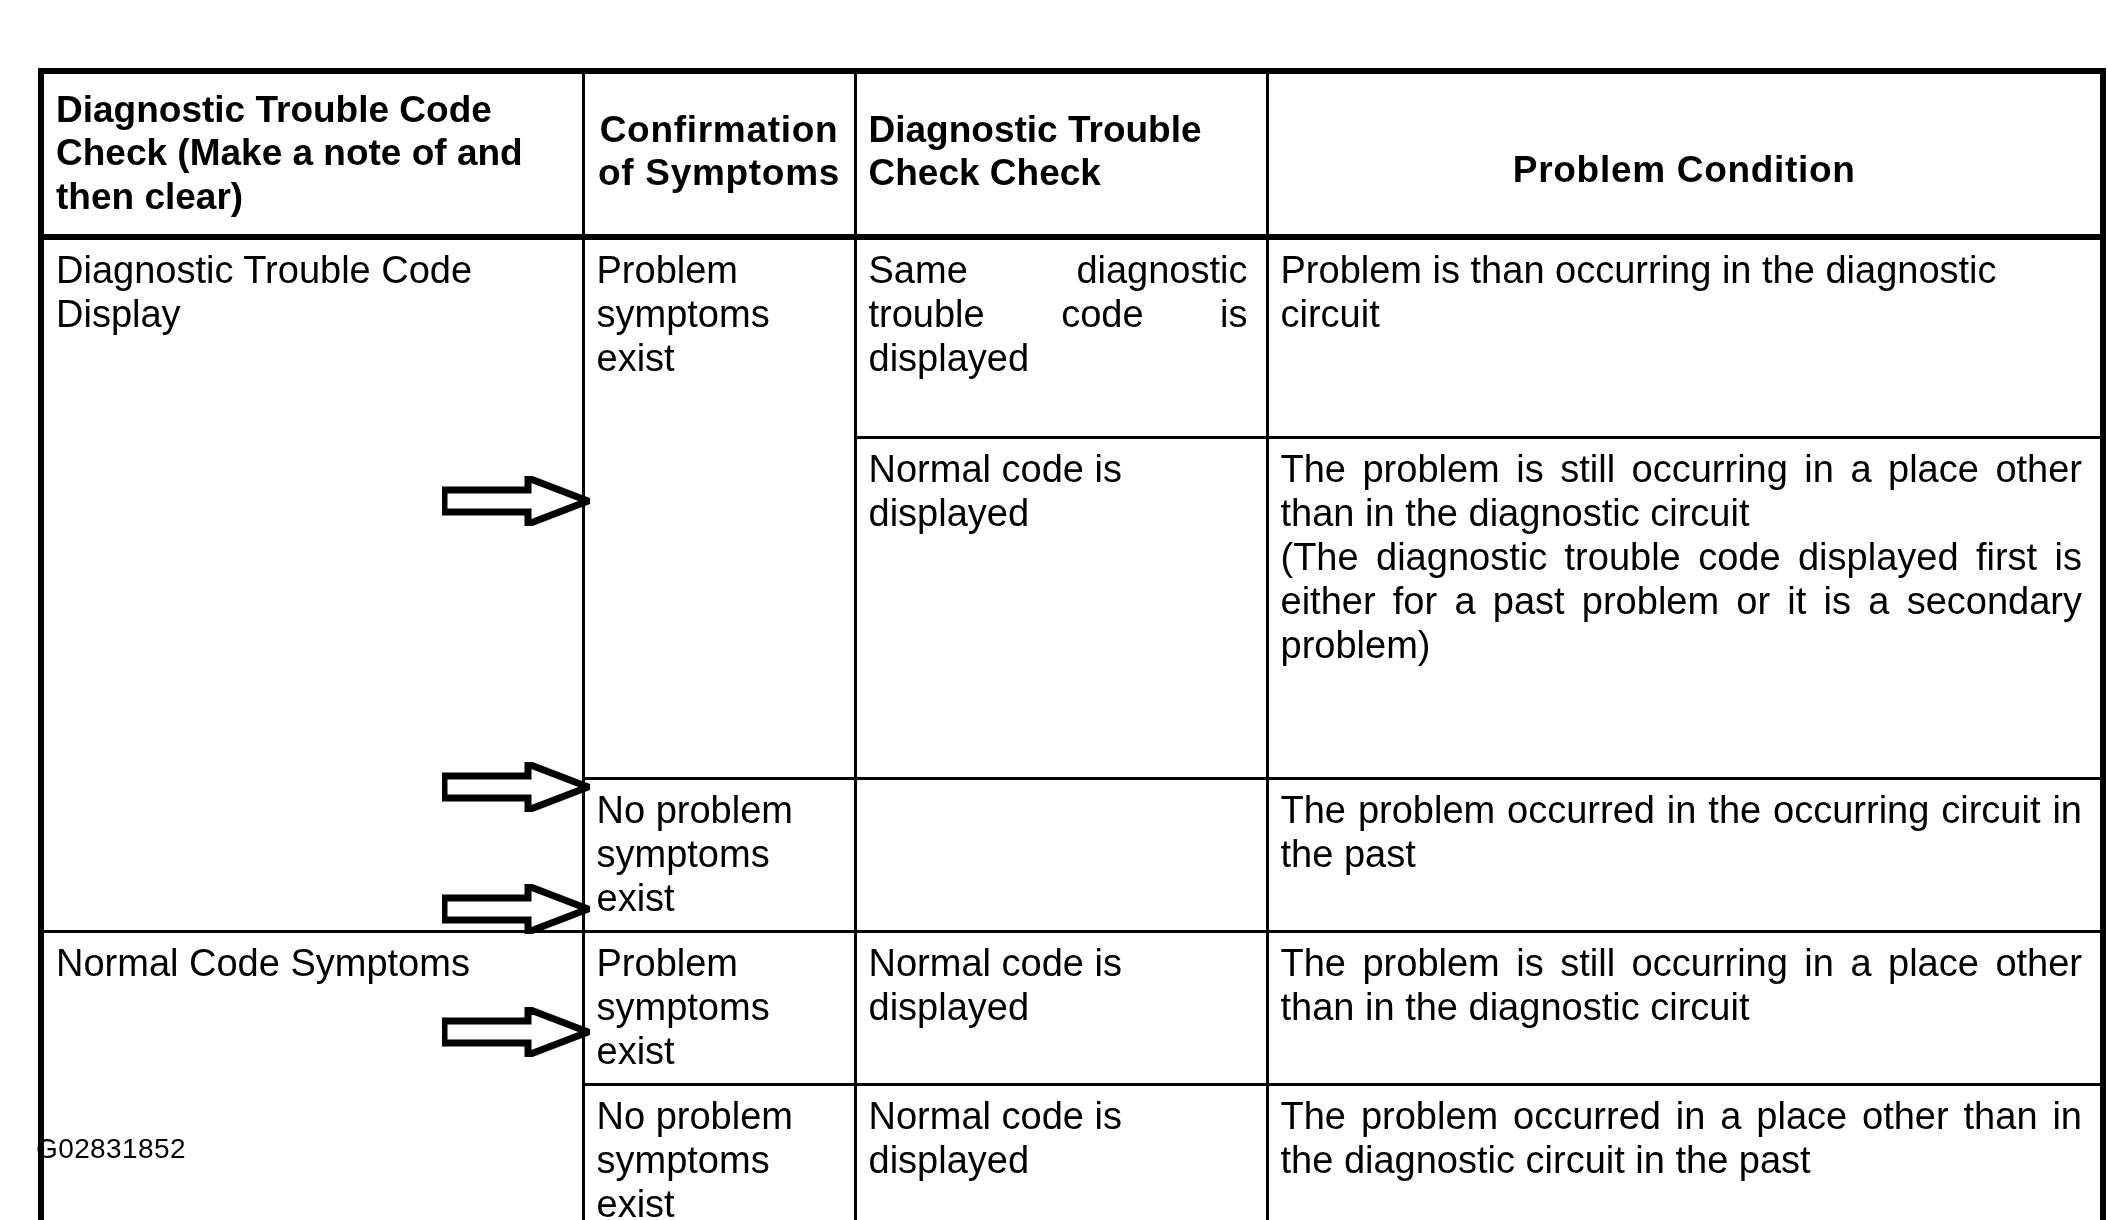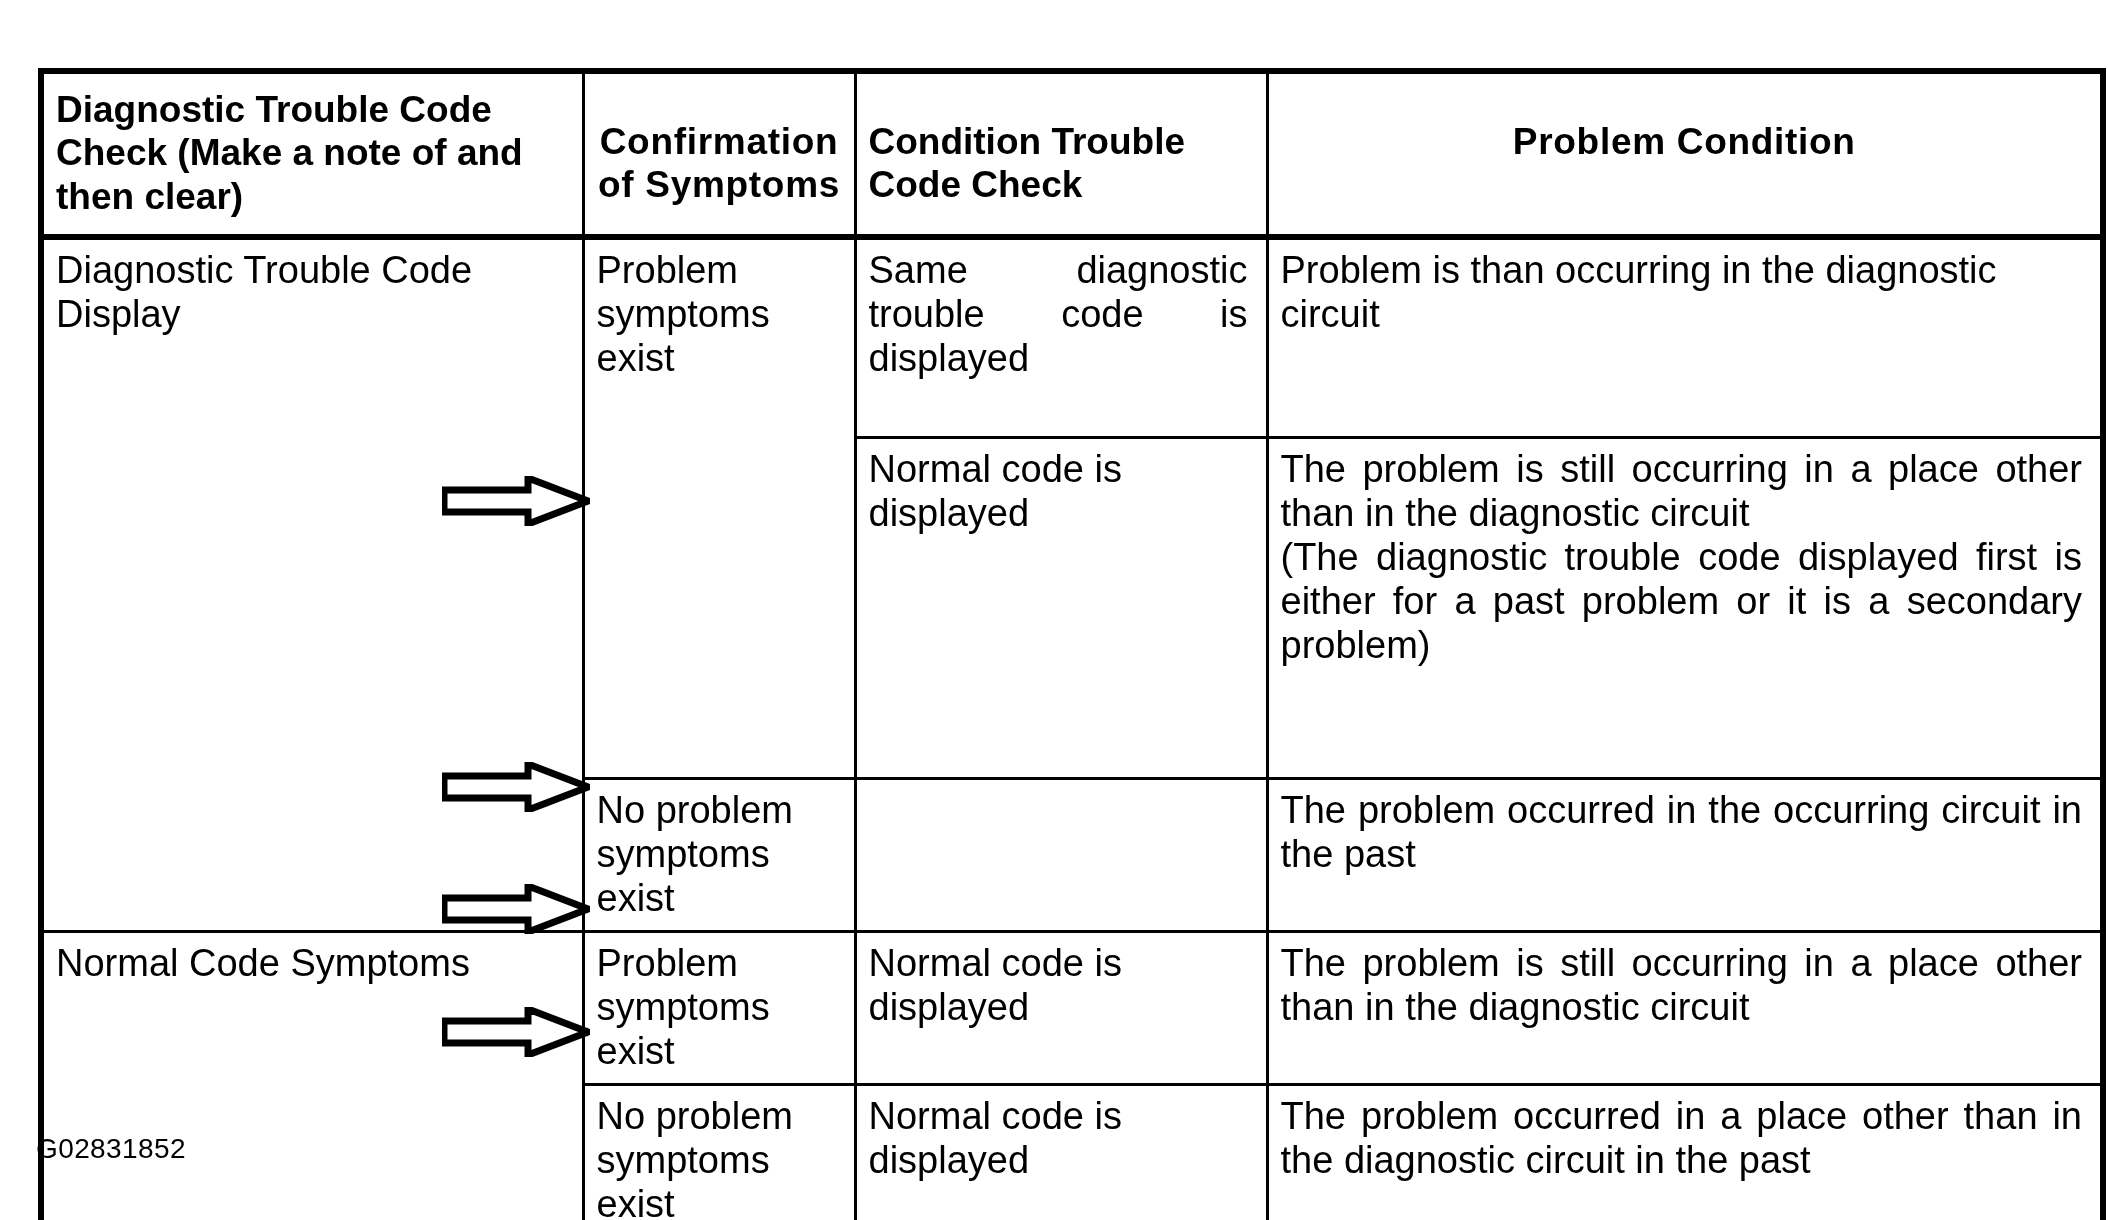--- a/index.html
+++ b/index.html
@@ -13,22 +13,22 @@
   table.dtc td,table.dtc th{border:3px solid #000;vertical-align:top;padding:0;background:#fff;}
 
   
   col.c1{width:542px;} col.c2{width:272px;} col.c3{width:412px;} col.c4{width:836px;}
 
   
   tr.head td{border-bottom:6px solid #000;}
   .hd{font-weight:bold;font-size:37px;line-height:1.17;padding:14px 12px 16px 12px;}
   .hd.left{text-align:left;}
   .hd.center{text-align:center;letter-spacing:.7px;}
-  .hd.mid{padding-top:46px;}
-  .hd.vc{padding-top:46px;text-align:center;}
+  .hd.mid{padding-top:34px;}
+  .hd.vc{padding-top:74px;text-align:center;}
 
   
   .bd{font-size:38px;line-height:1.16;padding:8px 18px 10px 12px;font-weight:400;}
   .bd.just{text-align:justify;text-align-last:left;}
   .h-r1{height:196px;} .h-r2{height:338px;} .h-r3{height:134px;}
   .h-r4{height:130px;} .h-r5{height:136px;}
 
   
   .arrow{position:absolute;width:148px;height:50px;pointer-events:none;}
   .arrow svg{display:block;width:148px;height:50px;}
@@ -52,21 +52,21 @@
       <tbody>
 
         <tr class="head">
           <td>
             <div class="hd left">Diagnostic Trouble Code Check (Make a note of and then clear)</div>
           </td>
           <td>
             <div class="hd center mid">Confirmation of Symptoms</div>
           </td>
           <td>
-            <div class="hd left mid">Condition Trouble Code Check</div>
+            <div class="hd left mid">Diagnostic Trouble Check Check</div>
           </td>
           <td>
             <div class="hd center vc">Problem Condition</div>
           </td>
         </tr>
 
         <tr>
           <td rowspan="3">
             <div class="bd">Diagnostic Trouble Code Display</div>
           </td>

